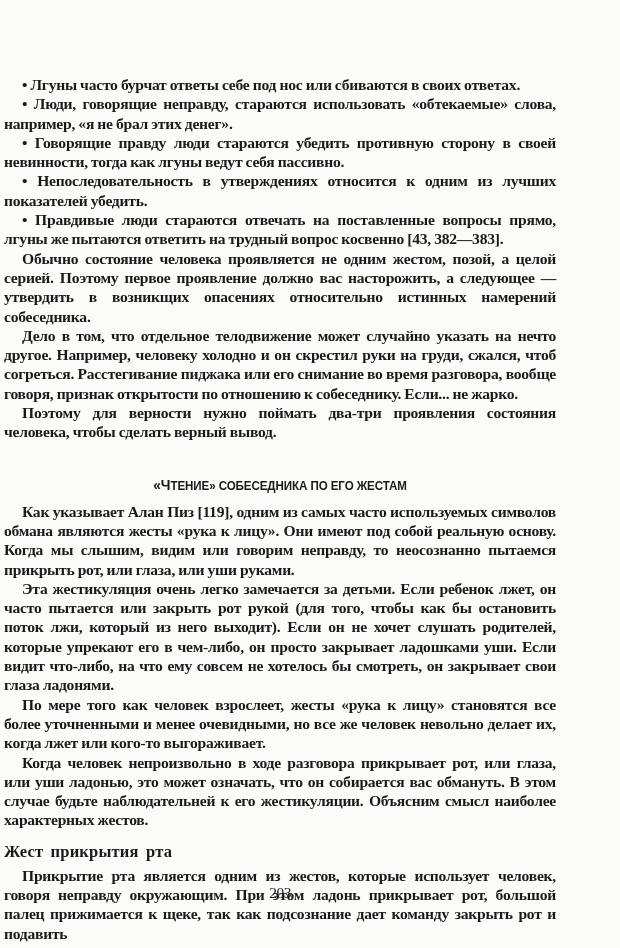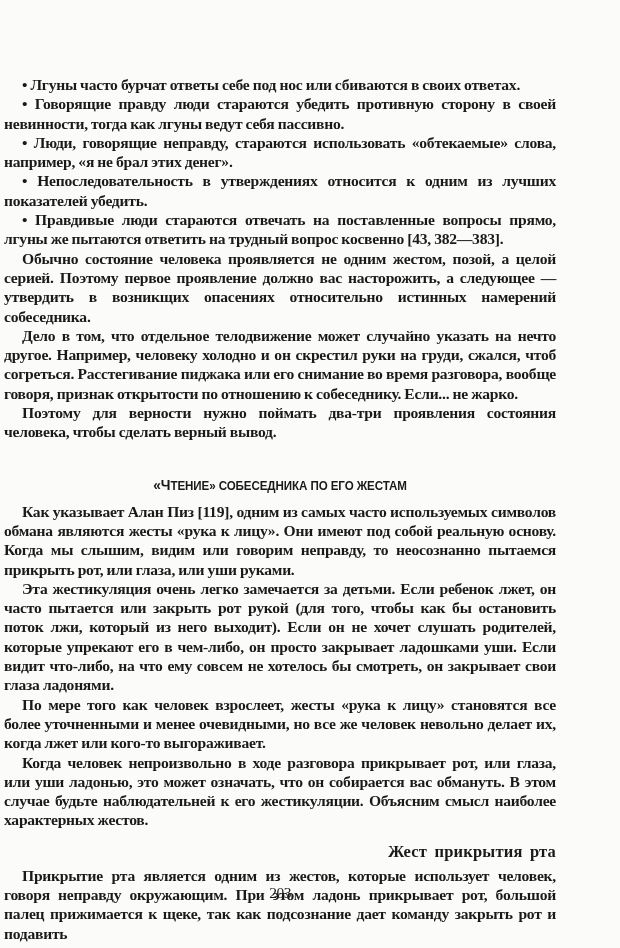--- a/index.html
+++ b/index.html
@@ -30,43 +30,43 @@
     text-align: center;
     font-family: "Liberation Sans", "DejaVu Sans", sans-serif;
     font-weight: bold;
     font-size: 12.6px;
     letter-spacing: -0.1px;
     transform: scaleX(0.92);
   }
   .h-caps .big { font-size: 15px; }
   .h-serif {
     margin: 12px 0 4px 0;
-    text-align: right;
+    text-align: left;
     font-weight: bold;
     font-size: 16.5px;
     letter-spacing: 0.2px;
     word-spacing: 3px;
     font-family: Liberation Serif, serif;
   }
   .page-number {
     position: absolute;
     left: 0; width: 560px;
     top: 884px;
     text-align: center;
     font-size: 15.5px;
     letter-spacing: -0.5px;
   }
 </style>
 </head>
 <body>
 
 <div class="page">
   <p>• Лгуны часто бурчат ответы себе под нос или сбиваются в своих ответах.</p>
+  <p>• Люди, говорящие неправду, стараются использовать «обтекаемые» слова, например, «я не брал этих денег».</p>
   <p>• Говорящие правду люди стараются убедить противную сторону в своей невинности, тогда как лгуны ведут себя пассивно.</p>
-  <p>• Люди, говорящие неправду, стараются использовать «обтекаемые» слова, например, «я не брал этих денег».</p>
   <p>• Непоследовательность в утверждениях относится к одним из лучших показателей убедить.</p>
   <p>• Правдивые люди стараются отвечать на поставленные вопросы прямо, лгуны же пытаются ответить на трудный вопрос косвенно [43, 382—383].</p>
   <p>Обычно состояние человека проявляется не одним жестом, позой, а целой серией. Поэтому первое проявление должно вас насторожить, а следующее — утвердить в возникщих опасениях относительно истинных намерений собеседника.</p>
   <p>Дело в том, что отдельное телодвижение может случайно указать на нечто другое. Например, человеку холодно и он скрестил руки на груди, сжался, чтоб согреться. Расстегивание пиджака или его снимание во время разговора, вообще говоря, признак открытости по отношению к собеседнику. Если... не жарко.</p>
   <p>Поэтому для верности нужно поймать два-три проявления состояния человека, чтобы сделать верный вывод.</p>
 
   <div class="h-caps">
     <span class="big">«Ч</span><span>ТЕНИЕ» СОБЕСЕДНИКА ПО ЕГО ЖЕСТАМ</span>
   </div>
 

